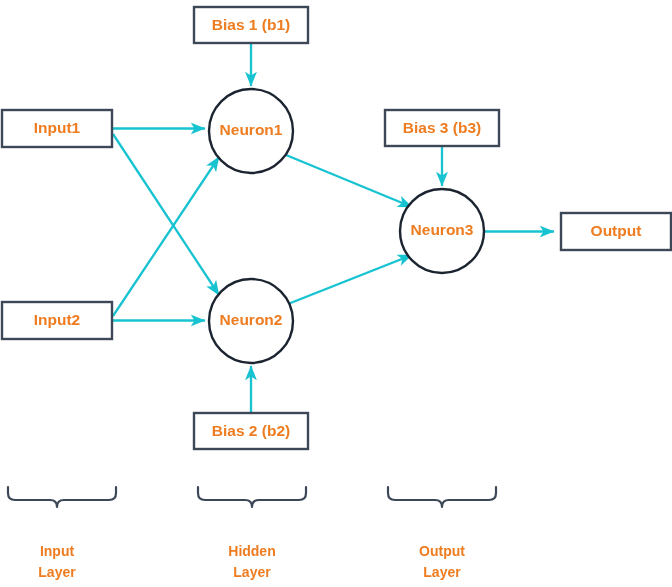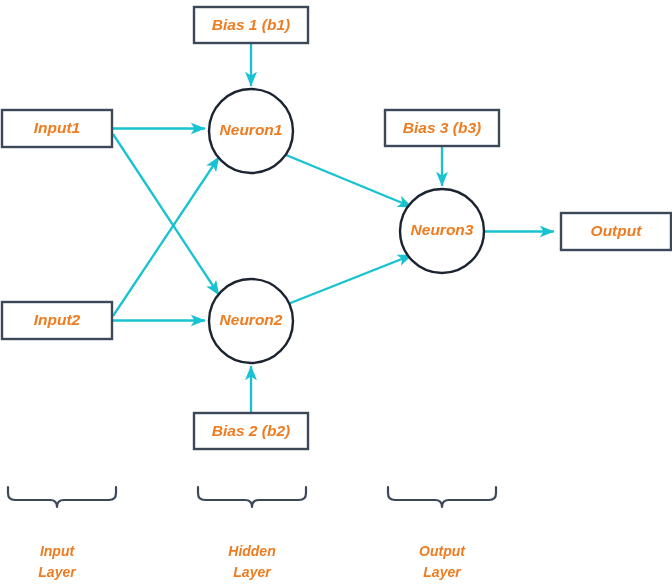--- a/index.html
+++ b/index.html
@@ -10,21 +10,20 @@
   body {
     width: 672px;
     height: 587px;
     font-family: "Liberation Sans", sans-serif;
     overflow: hidden;
   }
   #diagram-root {
     position: relative;
     width: 672px;
     height: 587px;
-    font-style: italic;
   }
   svg.nn-svg {
     display: block;
     width: 672px;
     height: 587px;
   }
   .box-rect {
     fill: #ffffff;
     stroke: #3c4858;
     stroke-width: 2.4;

